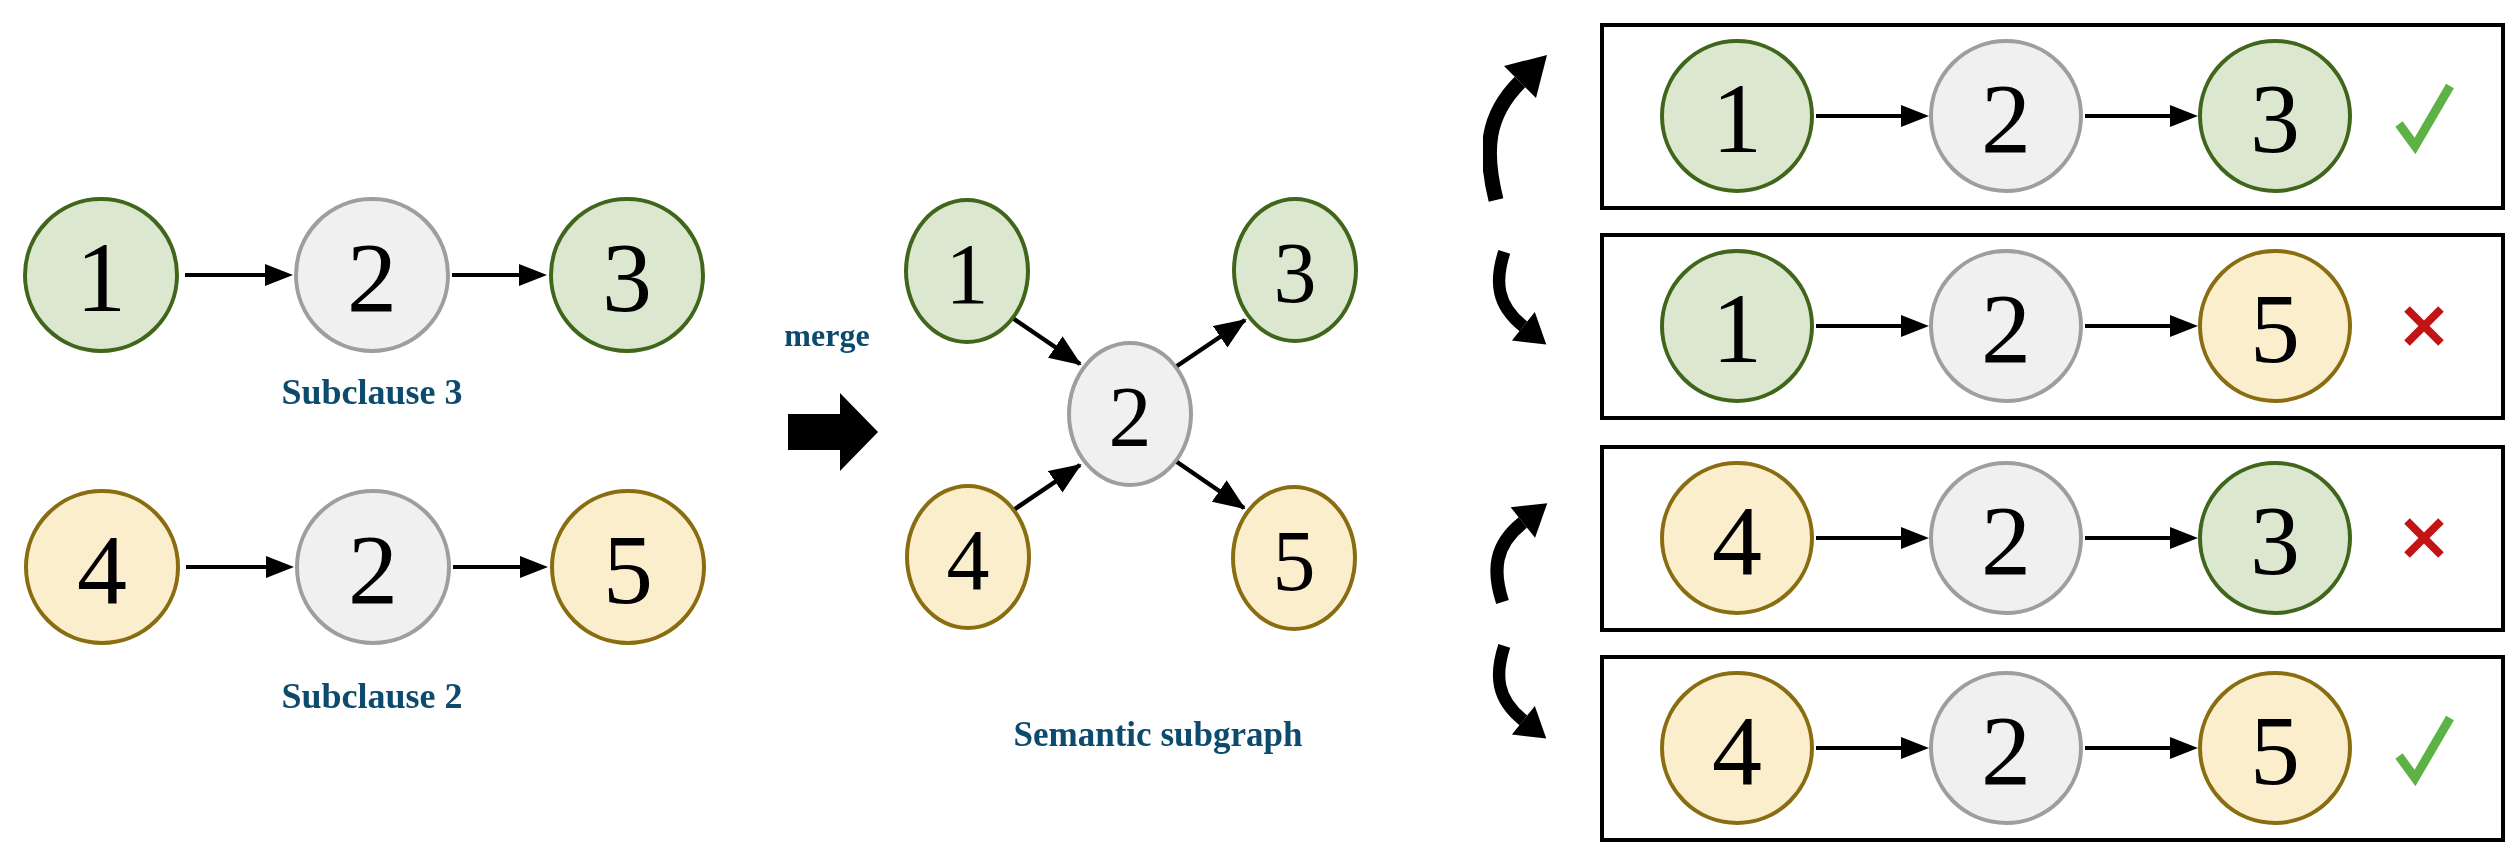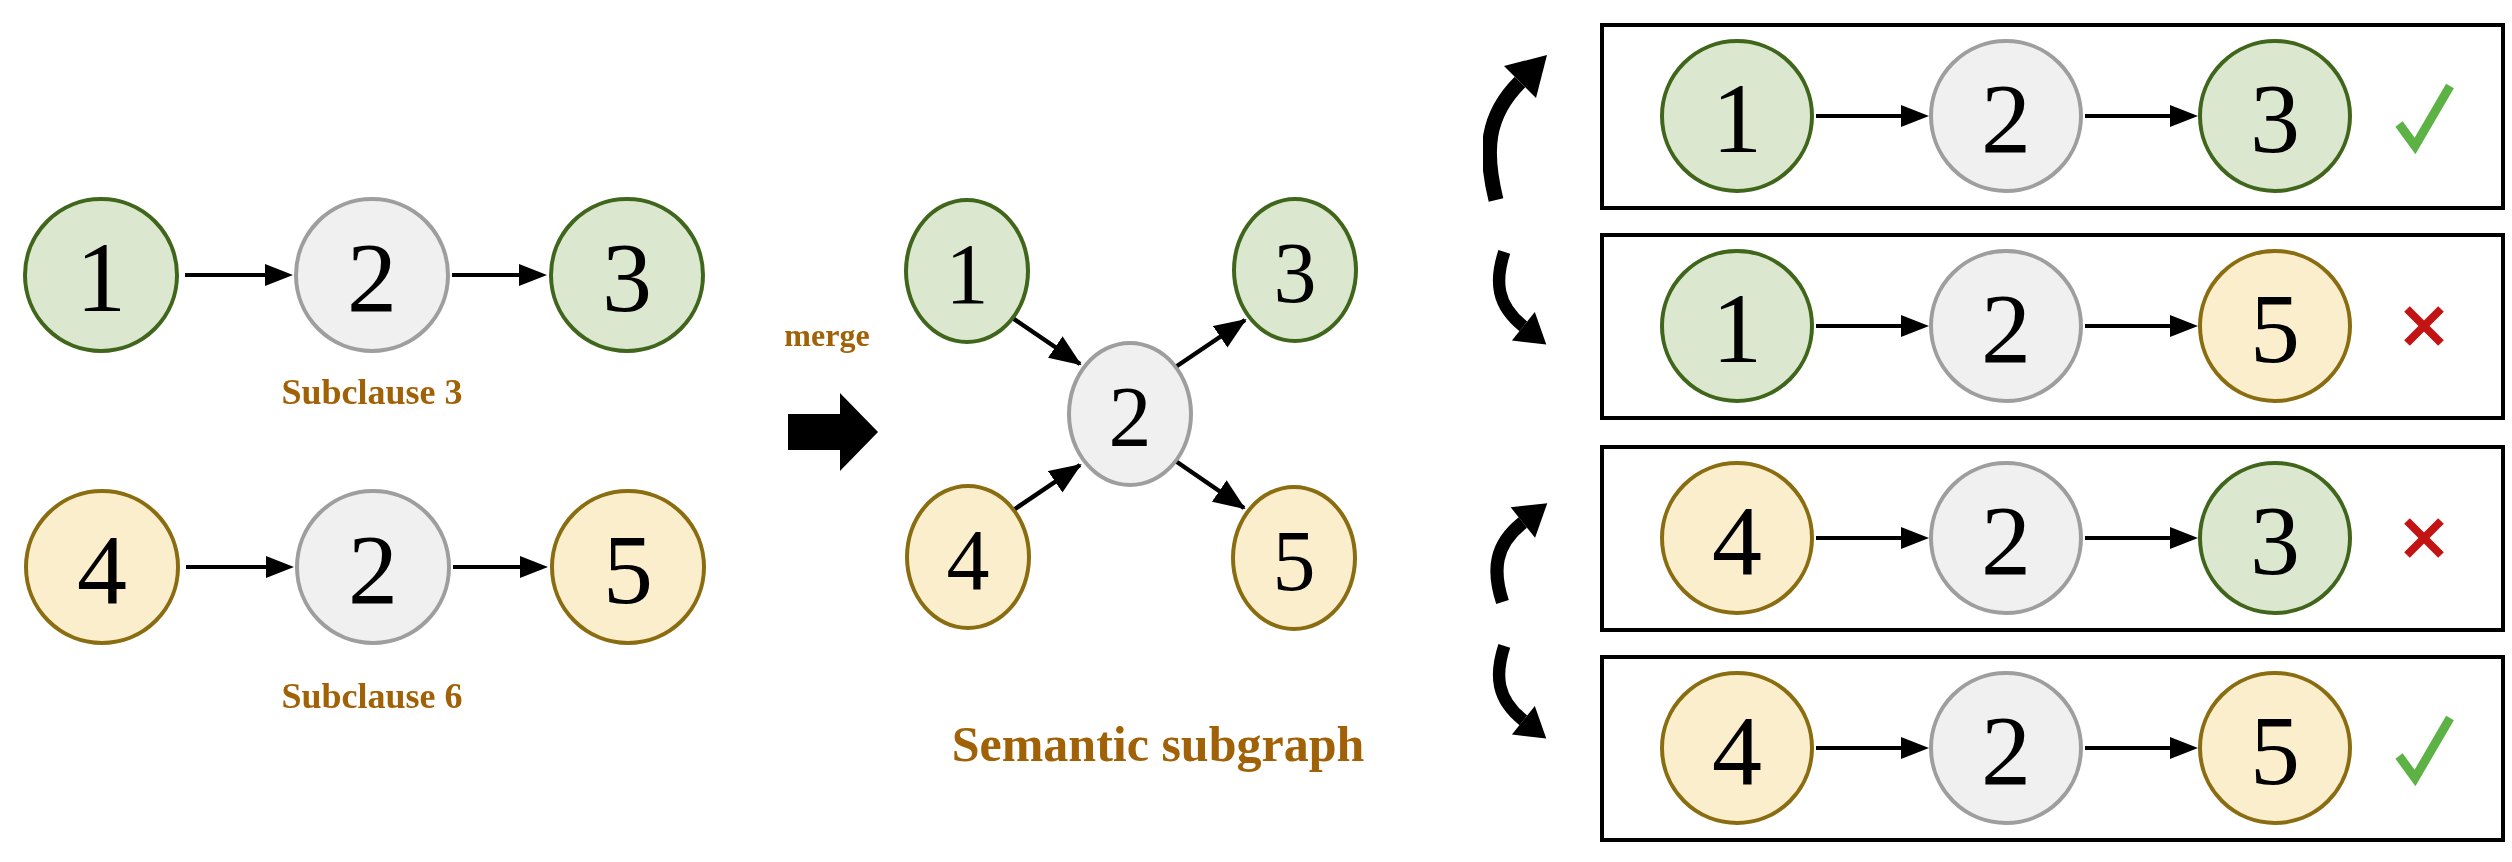--- a/index.html
+++ b/index.html
@@ -29,21 +29,21 @@
   .harrow{position:absolute;height:4px;background:#000;}
   .harrow::after{
     content:"";position:absolute;left:100%;top:50%;transform:translateY(-50%);
     width:0;height:0;
     border-left:28px solid #000;
     border-top:11px solid transparent;
     border-bottom:11px solid transparent;
   }
   
   .caption{
-    position:absolute;text-align:center;font-weight:bold;color:#a16207;
+    position:absolute;text-align:center;font-weight:bold;color:#0c4a6e;
   }
   
   .pbox{
     position:absolute;left:1600px;width:905px;height:187px;
     box-sizing:border-box;border:4px solid #000;background:#fff;
   }
   .pbox .node{width:154px;height:154px;top:12px;}
   .pbox .n1{left:56px;}
   .pbox .n2{left:325px;}
   .pbox .n3{left:594px;}
@@ -82,21 +82,21 @@
     <span>4</span>
   </div>
   <div class="harrow" style="left:186px;top:565px;width:80px;"></div>
   <div class="node digit-big gray" style="left:295px;top:489px;width:156px;height:156px;">
     <span>2</span>
   </div>
   <div class="harrow" style="left:453px;top:565px;width:67px;"></div>
   <div class="node digit-big yellow" style="left:550px;top:489px;width:156px;height:156px;">
     <span>5</span>
   </div>
-  <div class="caption" style="left:172px;top:675px;width:400px;font-size:36px;">Subclause 6</div>
+  <div class="caption" style="left:172px;top:675px;width:400px;font-size:36px;">Subclause 2</div>
 
   <div class="caption" style="left:727px;top:317px;width:200px;font-size:32px;">merge</div>
   <svg class="abs" style="left:788px;top:393px;" width="90" height="78" viewBox="0 0 90 78">
     <polygon points="0,21 52,21 52,0 90,39 52,78 52,57 0,57" fill="#000"></polygon>
   </svg>
 
   <div class="node digit-mid green" style="left:904px;top:198px;width:126px;height:146px;">
     <span>1</span>
   </div>
   <div class="node digit-mid green" style="left:1232px;top:197px;width:126px;height:146px;">
@@ -115,21 +115,21 @@
     <defs>
       <marker id="ah" markerUnits="userSpaceOnUse" markerWidth="32" markerHeight="26" refX="30" refY="13" orient="auto">
         <path d="M0,0 L32,13 L0,26 Z" fill="#000"></path>
       </marker>
     </defs>
     <line x1="1014" y1="319" x2="1080" y2="364" stroke="#000" stroke-width="4.5" marker-end="url(#ah)"></line>
     <line x1="1015" y1="509" x2="1080" y2="465" stroke="#000" stroke-width="4.5" marker-end="url(#ah)"></line>
     <line x1="1177" y1="366" x2="1245" y2="320" stroke="#000" stroke-width="4.5" marker-end="url(#ah)"></line>
     <line x1="1177" y1="462" x2="1244" y2="508" stroke="#000" stroke-width="4.5" marker-end="url(#ah)"></line>
   </svg>
-  <div class="caption" style="left:908px;top:715px;width:500px;font-size:50px;">Semantic subgraph</div>
+  <div class="caption" style="left:908px;top:715px;width:500px;font-size:35px;">Semantic subgraph</div>
 
   <svg class="abs" style="left:1483px;top:36px;" width="82" height="170" viewBox="0 0 80 170">
     <path d="M12,164 C 0,115 2,80 36,46" stroke="#000" stroke-width="15" fill="none"></path>
     <polygon points="63,19 52,62 20,30" fill="#000"></polygon>
   </svg>
   <svg class="abs" style="left:1490px;top:248px;" width="82" height="105" viewBox="0 0 80 110">
     <path d="M12,4 C 2,35 4,60 32,82" stroke="#000" stroke-width="13" fill="none"></path>
     <polygon points="56,101 44,67 20,97" fill="#000"></polygon>
   </svg>
   <svg class="abs" style="left:1490px;top:494px;" width="82" height="112" viewBox="0 0 80 110">

